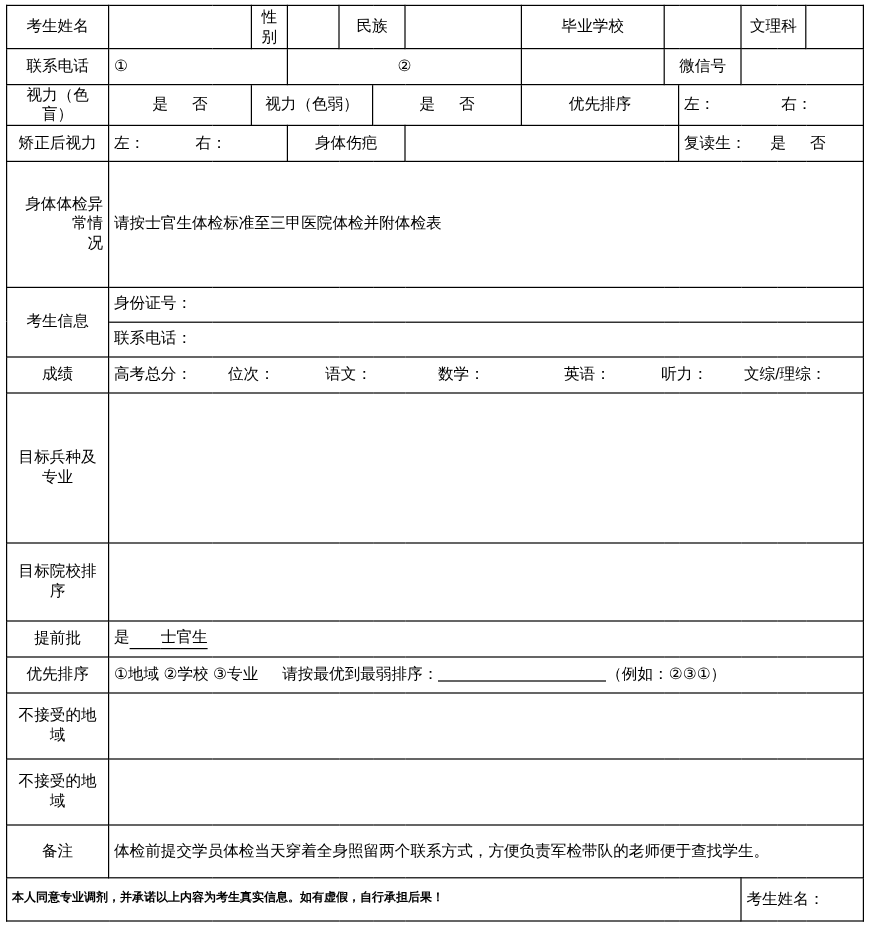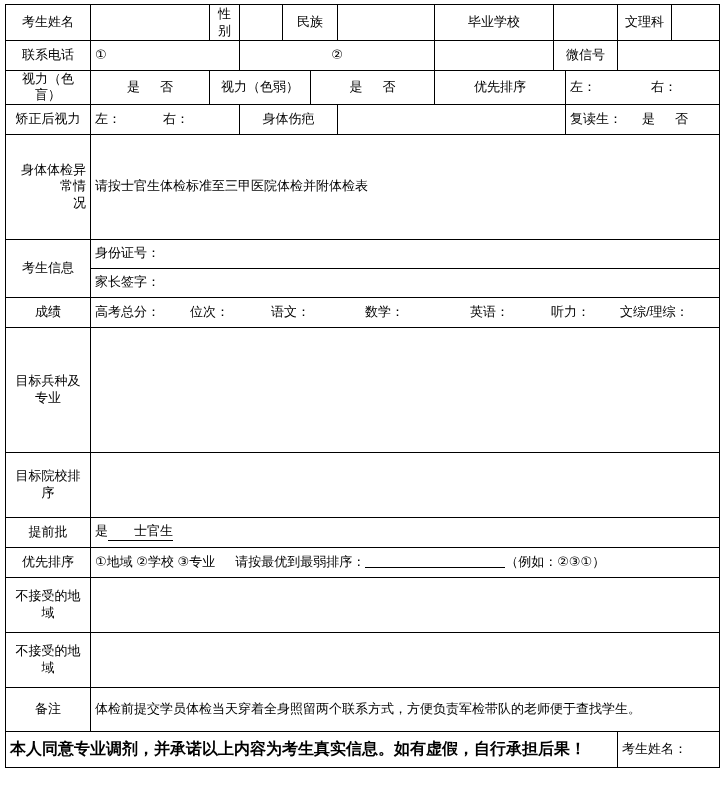--- a/index.html
+++ b/index.html
@@ -137,21 +137,21 @@
 
   <tr style="height:29px">
     <td class="lbl" rowspan="2">考生信息</td>
     <td class="left nopad" colspan="14">
       <span>身份证号：</span>
     </td>
   </tr>
 
   <tr style="height:29px">
     <td class="left nopad" colspan="14">
-      <span>家长签字：</span>
+      <span>联系电话：</span>
     </td>
   </tr>
 
   <tr style="height:30px">
     <td class="lbl">成绩</td>
     <td class="left nopad" colspan="14">
       <span>高考总分：</span><span class="sp3"></span><span>位次：</span><span class="sp4"></span><span>语文：</span><span class="sp5"></span><span>数学：</span><span class="sp6"></span><span>英语：</span><span class="sp4"></span><span>听力：</span><span class="sp3"></span><span>文综/理综：</span>
     </td>
   </tr>
 
@@ -190,21 +190,21 @@
   </tr>
 
   <tr style="height:44px">
     <td class="lbl">备注</td>
     <td class="left nopad" colspan="14">
       <span>体检前提交学员体检当天穿着全身照留两个联系方式，方便负责军检带队的老师便于查找学生。</span>
     </td>
   </tr>
 
   <tr style="height:36px">
-    <td class="left bold nopad" colspan="12" style="font-size:16px;">本人同意专业调剂，并承诺以上内容为考生真实信息。如有虚假，自行承担后果！</td>
+    <td class="left bold nopad" colspan="12" style="font-size:10px;">本人同意专业调剂，并承诺以上内容为考生真实信息。如有虚假，自行承担后果！</td>
     <td class="left nopad" colspan="3">
       <span>考生姓名：</span>
     </td>
   </tr>
 
 </tbody>
     </table>
 
 </div>
 

